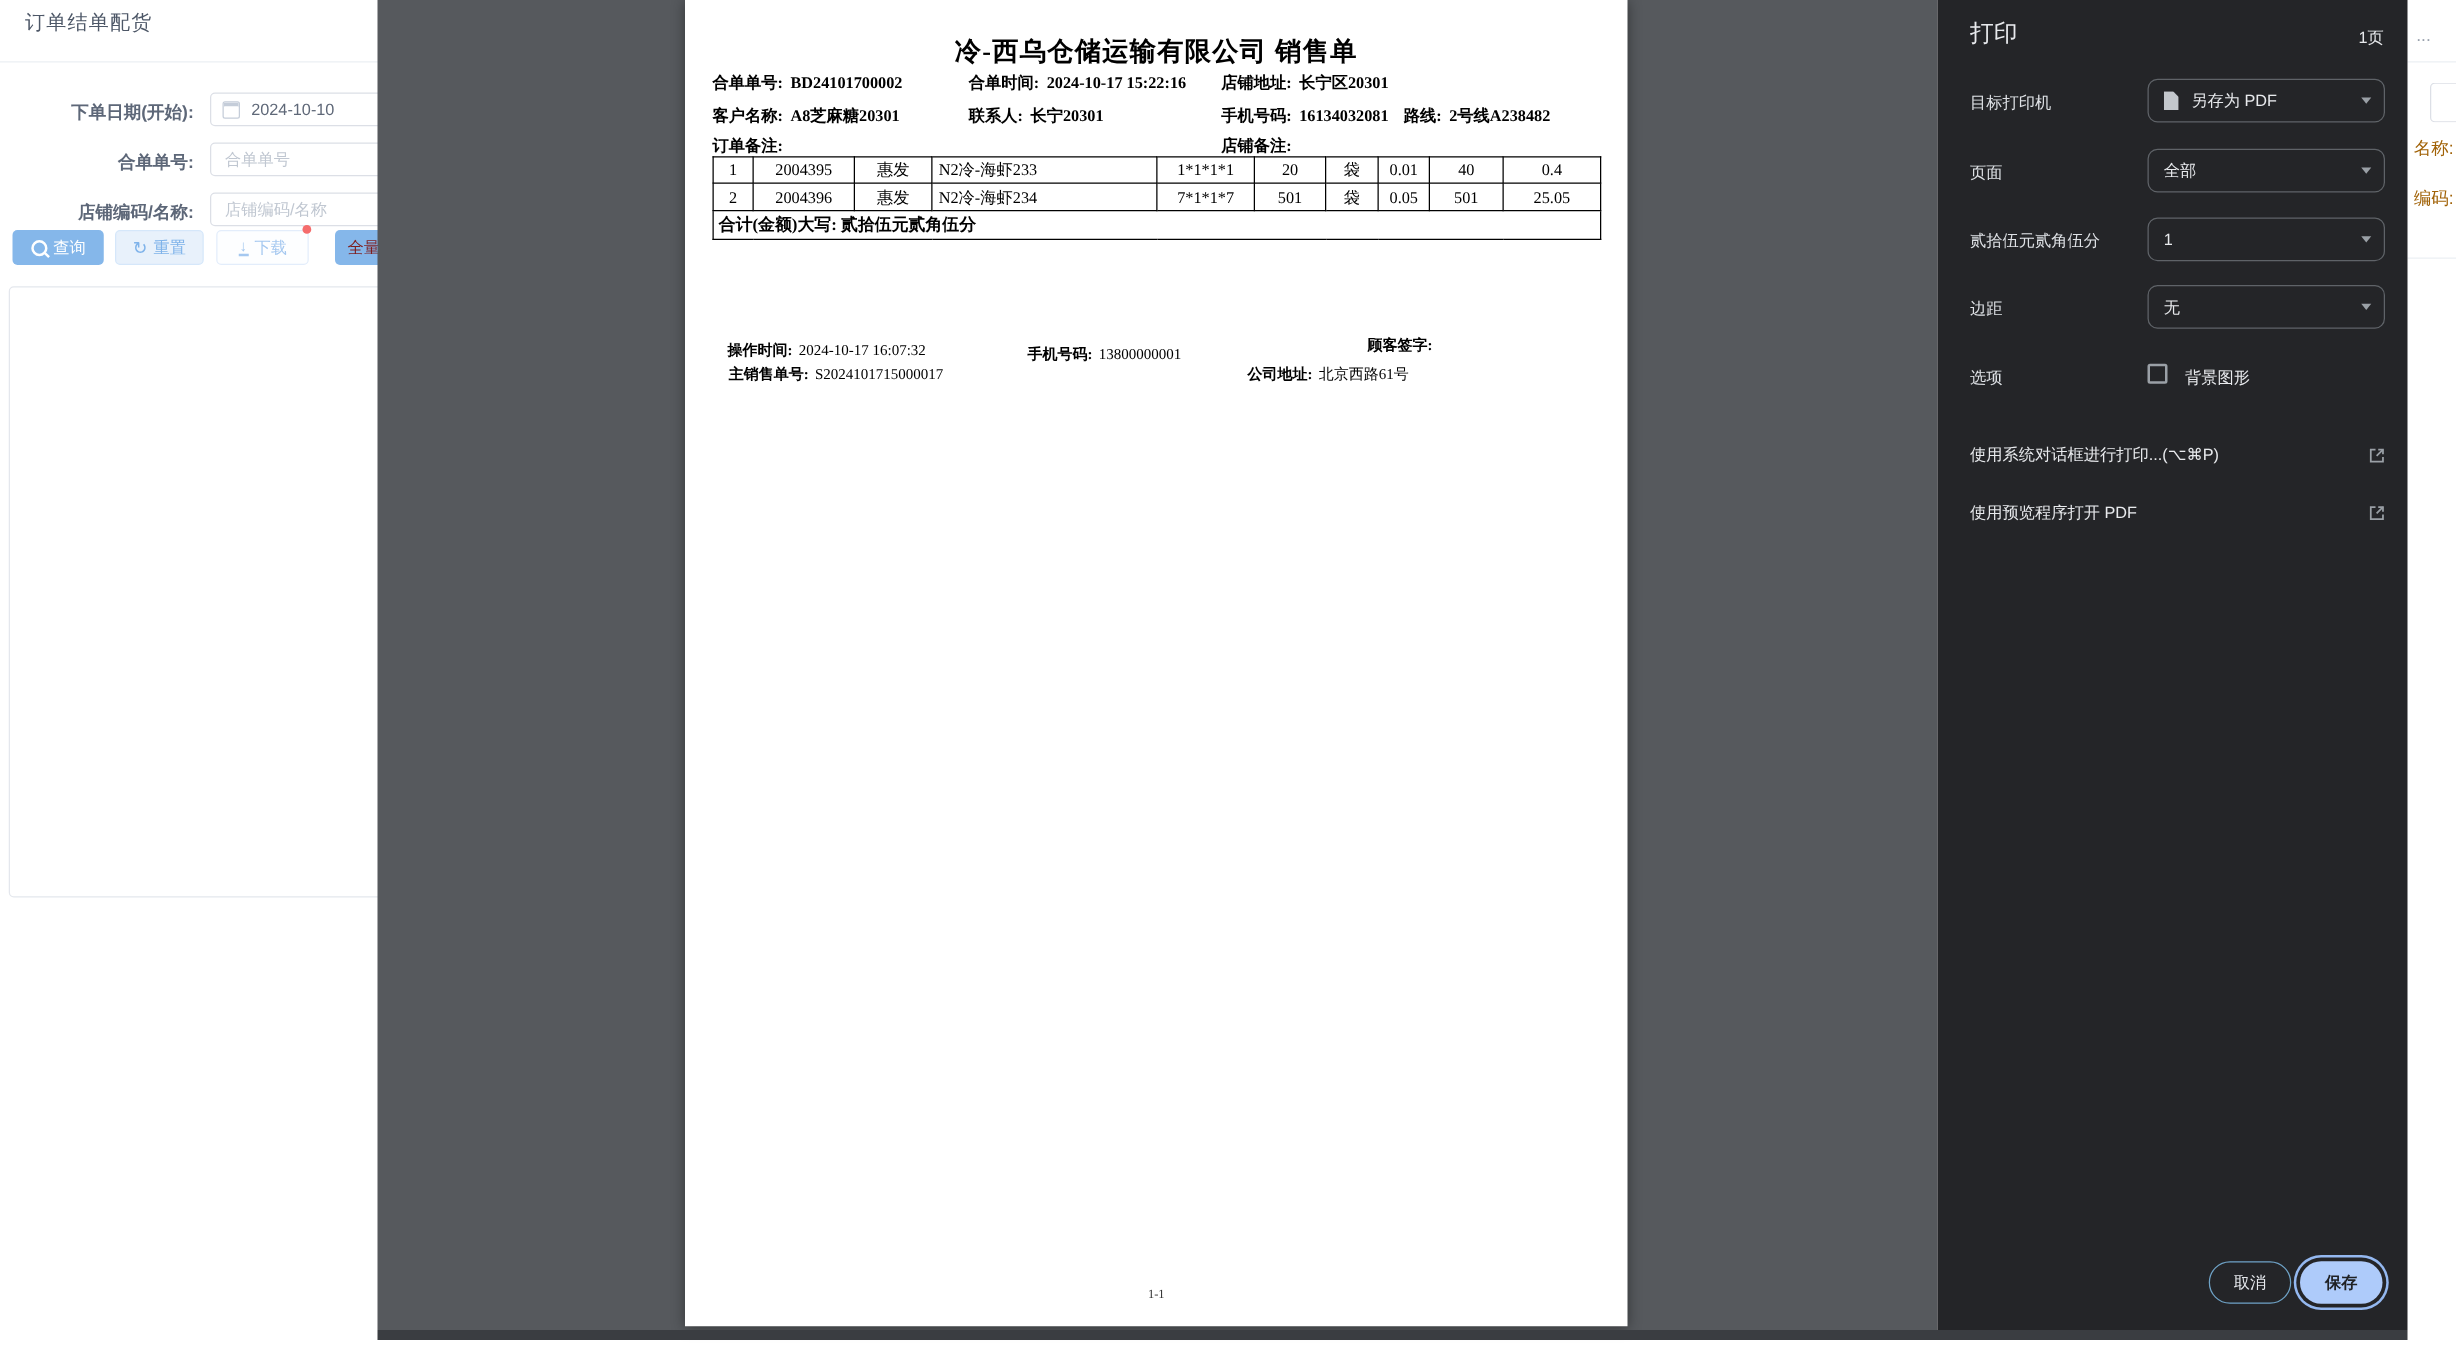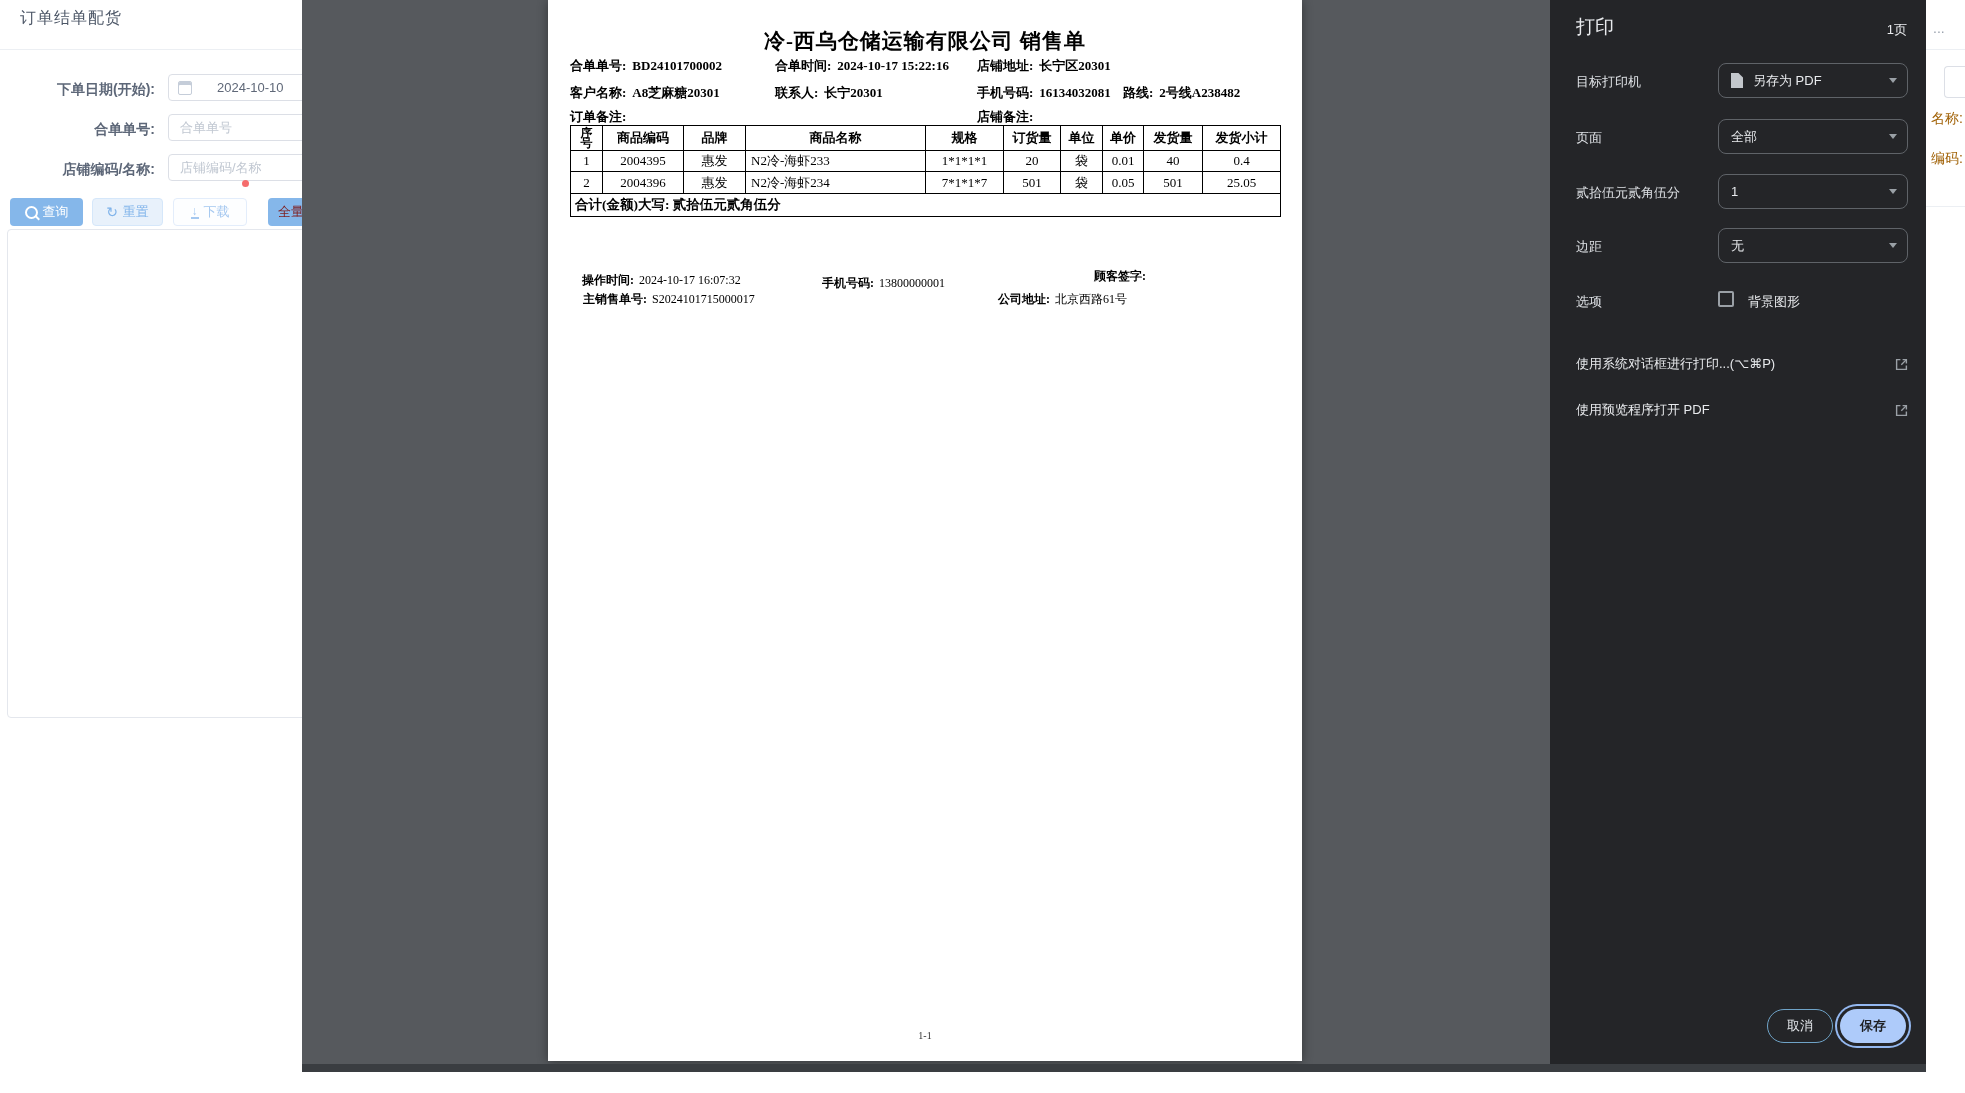--- a/index.html
+++ b/index.html
@@ -5,28 +5,28 @@
   html,body{margin:0;padding:0;background:#fff;}
   #canvas{position:relative;width:1965px;height:1093px;overflow:hidden;background:#fff;
           font-family:"Liberation Sans",sans-serif;}
   .abs{position:absolute;}
 
   
   .bp-title{left:20px;top:8px;font-size:16px;color:#4d5767;letter-spacing:1px;}
   .hdiv{height:1px;background:#eceff3;}
   .flabel{width:155px;left:0;text-align:right;font-size:14px;font-weight:600;color:#5d6778;white-space:nowrap;}
   .finput{left:168px;width:200px;height:27px;border:1px solid #dcdfe6;border-radius:4px;background:#fff;
-          display:flex;align-items:center;padding:0 9px;box-sizing:border-box;gap:23px;}
+          display:flex;align-items:center;padding:0 9px;box-sizing:border-box;gap:7px;}
   .finput input{border:none;outline:none;background:transparent;width:100%;font-size:13px;color:#5f6878;
           font-family:"Liberation Sans",sans-serif;}
   .finput input::placeholder{color:#c0c7d1;}
   .cal-icon{width:12px;height:12px;border:1px solid #c5cdd9;border-radius:2px;box-shadow:inset 0 3px 0 #c5cdd9;flex:none;}
   .btn{position:absolute;top:184px;height:28px;border-radius:4px;font-size:13px;display:flex;align-items:center;
        justify-content:center;gap:5px;box-sizing:border-box;border:none;cursor:pointer;
-       font-family:"Liberation Sans",sans-serif;white-space:nowrap;overflow:hidden;margin-top:14px;}
+       font-family:"Liberation Sans",sans-serif;white-space:nowrap;overflow:hidden;}
   .btn-query{left:10px;width:73px;background:#85b7ea;color:#fff;}
   .btn-reset{left:92px;width:71px;background:#e8f1fb;color:#7fb3ea;border:1px solid #d5e7fa;}
   .btn-download{left:173px;width:74px;background:#fdfeff;border:1px solid #e3edfb;color:#a5c8f0;}
   .btn-bulk{left:268px;width:60px;background:#85b7ea;color:#7f1d1d;justify-content:flex-start;padding-left:10px;}
   .red-dot{left:242px;top:180px;width:7px;height:7px;border-radius:50%;background:#f56c6c;}
   .icon-search{width:9px;height:9px;border:2px solid #fff;border-radius:50%;position:relative;flex:none;}
   .icon-search::after{content:"";position:absolute;width:5px;height:2px;background:#fff;transform:rotate(45deg);
        right:-4px;bottom:-2px;}
   .icon-refresh{font-size:14px;line-height:1;}
   .icon-download{font-size:12px;line-height:1;border-bottom:2px solid currentColor;padding:0 1px 0px 1px;}
@@ -167,32 +167,20 @@
               <col style="width:62px">
               <col style="width:180px">
             <col style="width:78px">
               <col style="width:57px">
               <col style="width:42px">
               <col style="width:41px">
             <col style="width:59px">
               <col style="width:78px">
           </colgroup>
           <tbody>
-              <tr style="height:25px">
-            <th class="h0">序号</th>
-            <th>商品编码</th>
-            <th>品牌</th>
-            <th>商品名称</th>
-            <th>规格</th>
-            <th>订货量</th>
-            <th>单位</th>
-            <th>单价</th>
-            <th>发货量</th>
-            <th>发货小计</th>
-          </tr>
           <tr style="height:21px">
             <td>1</td>
             <td>2004395</td>
             <td>惠发</td>
             <td class="tl">N2冷-海虾233</td>
             <td>1*1*1*1</td>
             <td>20</td>
             <td>袋</td>
             <td>0.01</td>
             <td>40</td>

